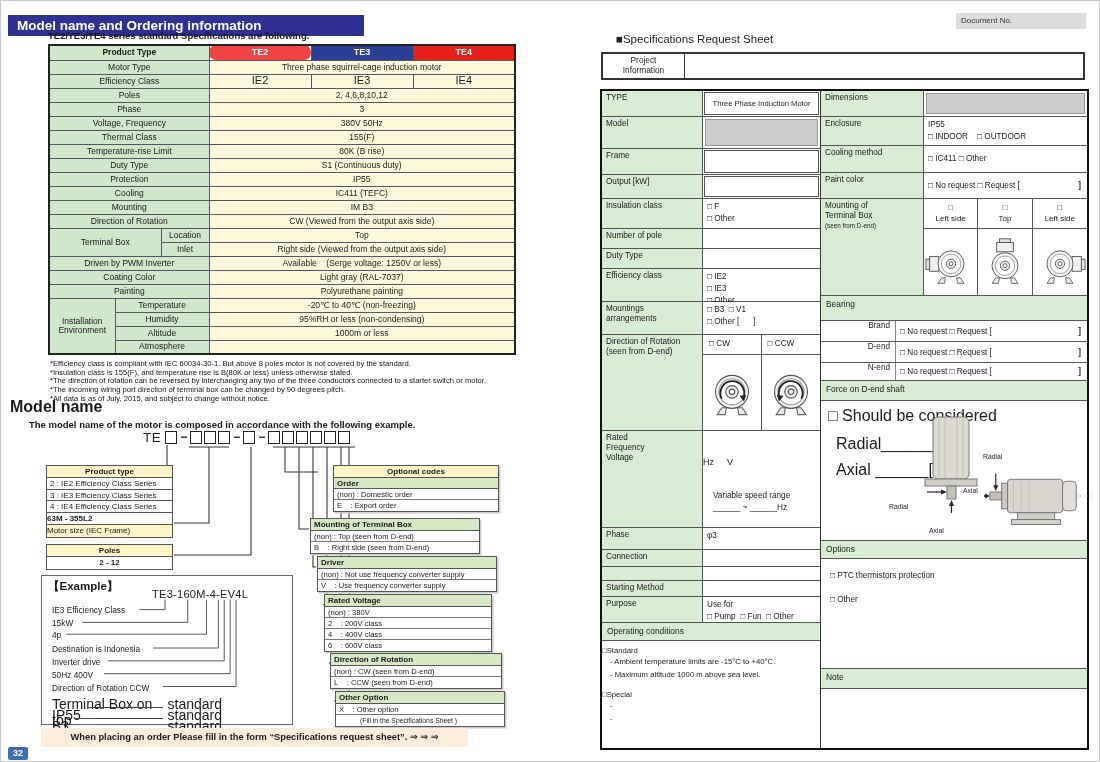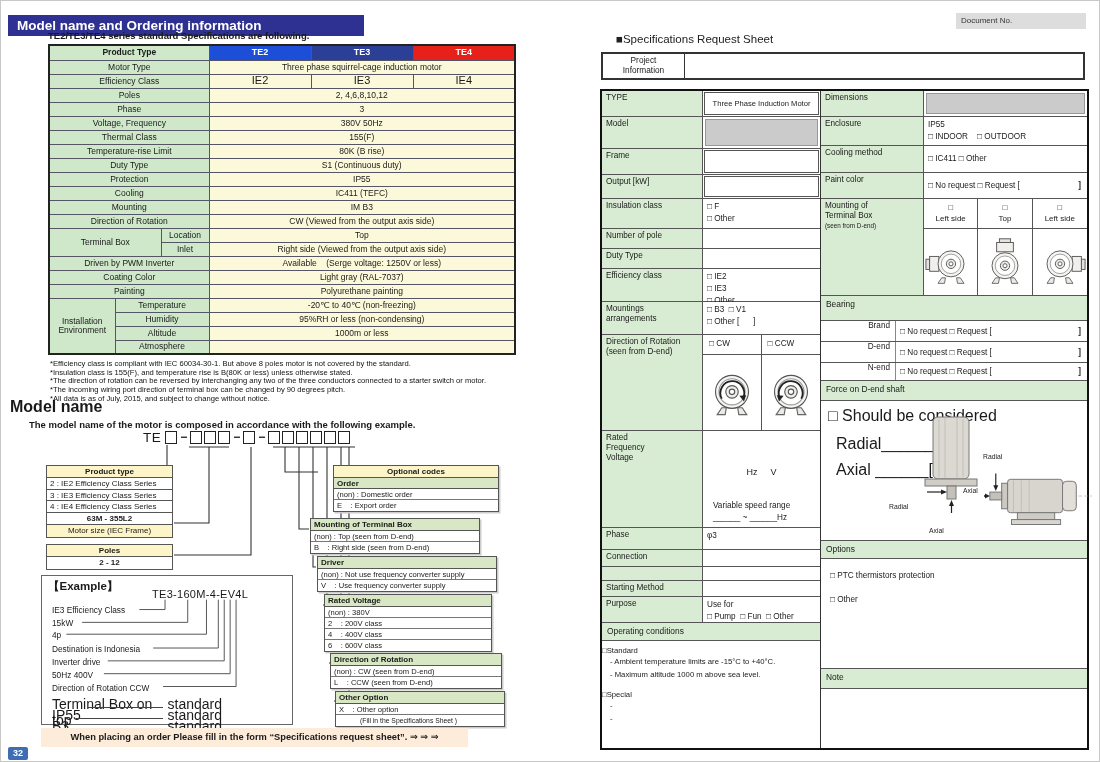--- a/index.html
+++ b/index.html
@@ -21,21 +21,21 @@
 .model-sub{position:absolute;left:28px;top:418px;font-size:9.5px;font-weight:600}
 .code-line{position:absolute;left:142px;top:428px;height:16px;display:flex;align-items:center;z-index:2}
 .code-prefix{font-size:13.5px;margin-right:3px;letter-spacing:.5px}
 .cbox{display:inline-block;width:12px;height:13px;border:1.5px solid #222;background:#fff;margin:0 1px}
 .cdash{margin:0 2px;font-size:12px;font-weight:bold}
 .conn-svg{position:absolute;left:0;top:0;width:1100px;height:762px;z-index:1;pointer-events:none}
 .pt-box{position:absolute;left:45px;top:464px;width:127px;border:1px solid #555;background:#fff;font-size:8px;z-index:2}
 .pt-head{background:#fdf5c8;text-align:center;font-weight:bold;border-bottom:1px solid #555;height:12px;line-height:12px}
 .pt-row{height:11.5px;line-height:11.5px;padding-left:3px;border-bottom:1px solid #555;background:#fff}
 .pt-row:last-child{border-bottom:none}
-.ms-box{position:absolute;left:45px;top:511px;width:127px;border:1px solid #555;font-size:8px;text-align:center;z-index:2}
+.ms-box{position:absolute;left:45px;top:511px;width:127px;border:1px solid #555;font-size:8px;text-align:left;z-index:2}
 .ms-val{height:12px;line-height:12px;background:#fff;border-bottom:1px solid #555;font-weight:600}
 .ms-lab{height:12px;line-height:12px;background:#fdf5c8}
 .poles-box{position:absolute;left:45px;top:543px;width:127px;border:1px solid #555;font-size:8px;text-align:center;z-index:2}
 .poles-head{height:12px;line-height:12px;background:#fdf5c8;font-weight:bold;border-bottom:1px solid #555}
 .poles-val{height:12px;line-height:12px;background:#fff;font-weight:600}
 .example-box{position:absolute;left:40px;top:574px;width:252px;height:150px;border:1.2px solid #666;background:#fff;z-index:2}
 .ex-title{position:absolute;left:6px;top:3px;font-size:11.5px;font-weight:600}
 .ex-model{position:absolute;left:110px;top:12px;font-size:11px;letter-spacing:.3px}
 #ex-lines,#ex-stds,.ex-svg{position:absolute;left:0;top:0;width:100%;height:100%}
 .ex-line{position:absolute;left:10px;font-size:8.3px;white-space:nowrap;background:#fff;padding-right:2px;z-index:2}
@@ -82,21 +82,21 @@
 .hL1{height:26px}.hL2{height:32px}.hL3{height:26px}.hL4{height:24px}.hL5{height:30px}.hL6{height:20px}
 .hL7{height:20px}.hL8{height:33px}.hL9{height:33px}.hL10{height:96px}.hL11{height:97px}.hL12{height:22px}
 .hL13{height:17px}.hL14{height:14px}.hL15{height:16px}.hL16{height:26px}.hL17{height:18px}.hL18{height:107px}
 .hR1{height:26px}.hR2{height:29px}.hR3{height:27px}.hR4{height:26px}.hR5{height:97px}.hR6{height:25px}
 .hR7{height:21px}.hR8{height:21px}.hR9{height:18px}.hR10{height:20px}.hR11{height:140px}.hR12{height:18px}
 .hR13{height:110px}.hR14{height:20px}.hR15{height:74px}
 .dcol{width:50%;display:flex;flex-direction:column;border-right:1px solid #555}
 .dcol:last-child{border-right:none}
 .dhead{height:20px;border-bottom:1px solid #555;padding:4px 0 0 6px;font-size:8.2px}
 .dimg{flex:1;display:flex;align-items:center;justify-content:center}
-.hzline{margin-top:36px;display:flex;justify-content:center;gap:13px;font-size:9px}
+.hzline{margin-top:26px;display:flex;justify-content:flex-start;gap:13px;font-size:9px}
 .vsr{margin-top:24px;padding-left:10px;font-size:8.2px}
 .rng{padding-left:10px;font-size:8.2px;margin-top:3px}
 .opbox{font-size:7.7px;padding:5px 0 0 0;line-height:1.35;width:100%}
 .opbox .ind{padding-left:8px;line-height:1.6}
 .opbox .gap{height:9px}
 .tcaps{display:flex;height:30px;border-bottom:1px solid #555}
 .tcap{width:33.33%;border-right:1px solid #555;text-align:center;font-size:8px;padding-top:2px}
 .tcap:last-child{border-right:none}
 .tcap .cbx{display:block;height:13px;line-height:13px}
 .timgs{display:flex;height:66px}
@@ -132,21 +132,21 @@
         <col style="width:66px">
         <col style="width:46px">
         <col style="width:48px">
         <col style="width:102px">
         <col style="width:102px">
         <col style="width:102px">
       </colgroup>
     <tbody id="spec-tbody">
         <tr id="spec-head-row">
           <td class="lab hlab" colspan="3">Product Type</td>
-          <td class="pth" style="background: #1d4ed8;">TE2</td>
+          <td class="pth" style="background: #ef4444; border-radius: 7px;">TE2</td>
           <td class="pth" style="background: rgb(44, 63, 151);">TE3</td>
           <td class="pth" style="background: rgb(230, 33, 26);">TE4</td>
         </tr>
         <tr>
           <td class="lab" colspan="3">Motor Type</td>
           <td class="val" colspan="3">Three phase squirrel-cage induction motor</td>
         </tr>
         <tr>
           <td class="lab" colspan="3">Efficiency Class</td>
           <td class="val big">IE2</td>

